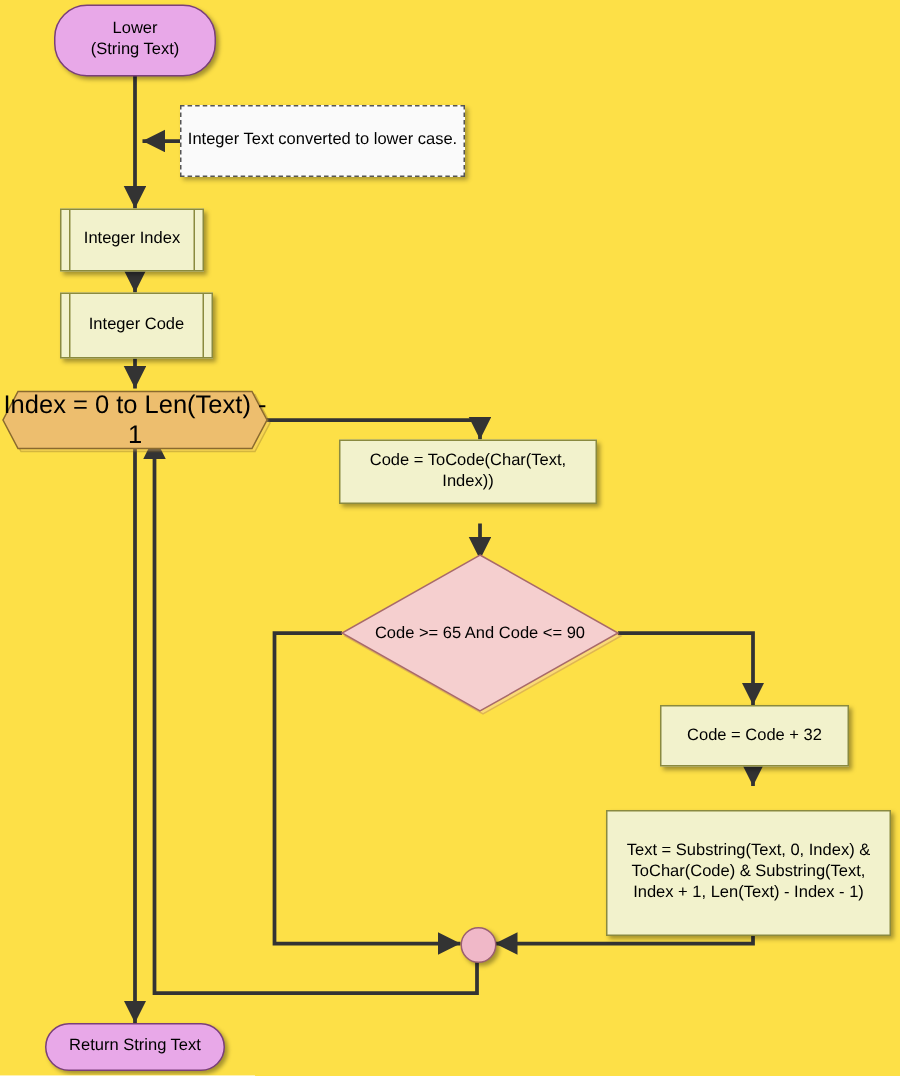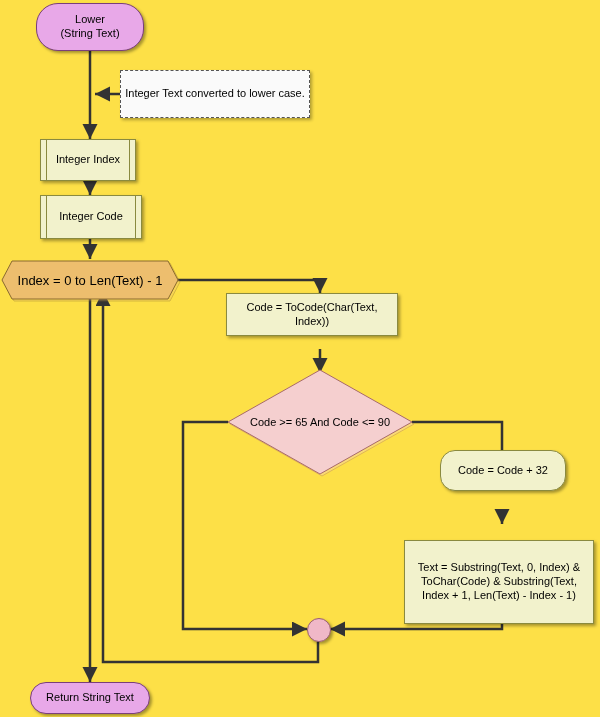--- a/index.html
+++ b/index.html
@@ -78,21 +78,21 @@
   }
   .loop-wrap {
     position: absolute;
   }
   .loop-label {
     position: absolute;
     left: 0; top: 0; right: 0; bottom: 0;
     display: flex;
     align-items: center;
     justify-content: center;
-    font-size: 13px;
+    font-size: 17px;
     color: #000;
     text-align: center;
   }
   .diamond-wrap {
     position: absolute;
   }
   .diamond-label {
     position: absolute;
     left: 0; top: 0; right: 0; bottom: 0;
     display: flex;
@@ -175,21 +175,21 @@
   </div>
 
   <div class="node process" style="left:226px; top:293px; width:172px; height:43px;">
     <span>Code = ToCode(Char(Text, Index))</span>
   </div>
 
   <div class="diamond-wrap" style="left:228px; top:370px; width:184px; height:104px;">
     <div class="diamond-label">Code &gt;= 65 And Code &lt;= 90</div>
   </div>
 
-  <div class="node process" style="left:440px; top:450px; width:126px; height:41px;border-radius:15px;">
+  <div class="node process" style="left:440px; top:470px; width:126px; height:41px;">
     <span>Code = Code + 32</span>
   </div>
 
   <div class="node process" style="left:404px; top:524px; width:190px; height:84px;margin-top:16px;">
     <span>Text = Substring(Text, 0, Index) &amp; ToChar(Code) &amp; Substring(Text, Index + 1, Len(Text) - Index - 1)</span>
   </div>
 
   <div class="merge-dot" style="left:307px; top:618px; width:22px; height:22px;"></div>
 
   <div class="node terminator" style="left:30px; top:682px; width:120px; height:32px;">

